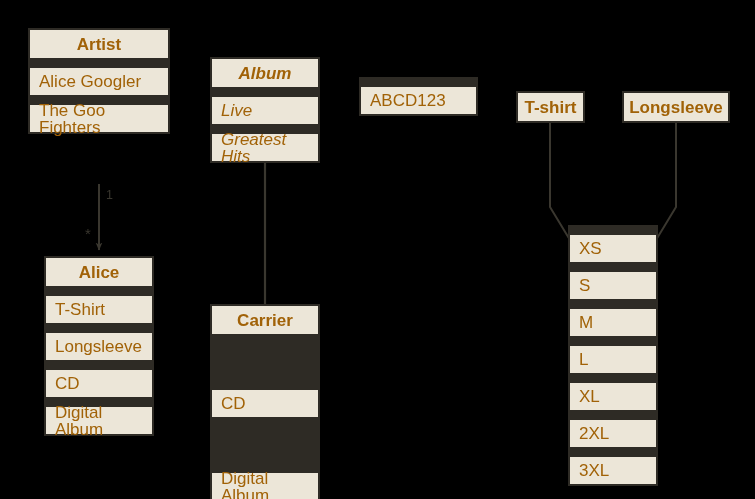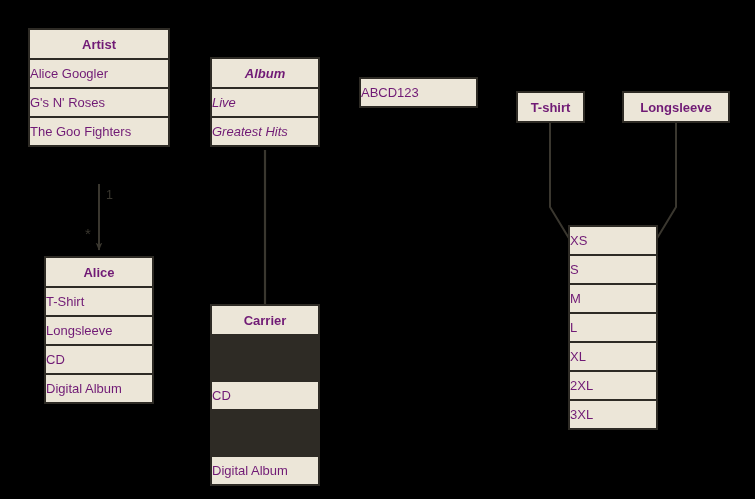--- a/index.html
+++ b/index.html
@@ -27,35 +27,37 @@
     position: absolute;
     border: 2px solid #2e2b25;
     background: #2e2b25;
     box-sizing: border-box;
     display: flex;
     flex-direction: column;
     gap: 2px;
   }
   .cell {
     background: #ece6d8;
-    color: #701a75;
-    font-size: 13px;
+    color: #a16207;
+    font-size: 17px;
     line-height: 1;
     height: 27px;
     display: flex;
     align-items: center;
     box-sizing: border-box;
   }
   .cell.header {
     justify-content: center;
     font-weight: bold;
     height: 28px;
   }
   .cell.row {
     justify-content: flex-start;
+    padding-left: 9px;
+    margin-top: 8px;
   }
   .edge-label {
     position: absolute;
     color: #3a372f;
     font-size: 12.5px;
     line-height: 1;
     font-family: "Liberation Sans", sans-serif;
   }
   .edge-label.star {
     font-size: 15px;
@@ -78,21 +80,20 @@
     <line x1="265" y1="150" x2="265" y2="304" stroke="#3a372f" stroke-width="2.2"></line>
 
     <polyline points="550,119 550,207 570,240" stroke="#3a372f" stroke-width="2" fill="none"></polyline>
 
     <polyline points="676,119 676,207 656,240" stroke="#3a372f" stroke-width="2" fill="none"></polyline>
   </svg>
 
   <div class="table-box" style="left:28px; top:28px; width:142px;">
     <div class="cell header">Artist</div>
     <div class="cell row">Alice Googler</div>
-    <div class="cell row">G's N' Roses</div>
     <div class="cell row">The Goo Fighters</div>
   </div>
 
   <div class="table-box" style="left:210px; top:57px; width:110px;font-style:italic;">
     <div class="cell header">Album</div>
     <div class="cell row">Live</div>
     <div class="cell row">Greatest Hits</div>
   </div>
 
   <div class="table-box" style="left:359px; top:77px; width:119px;">

